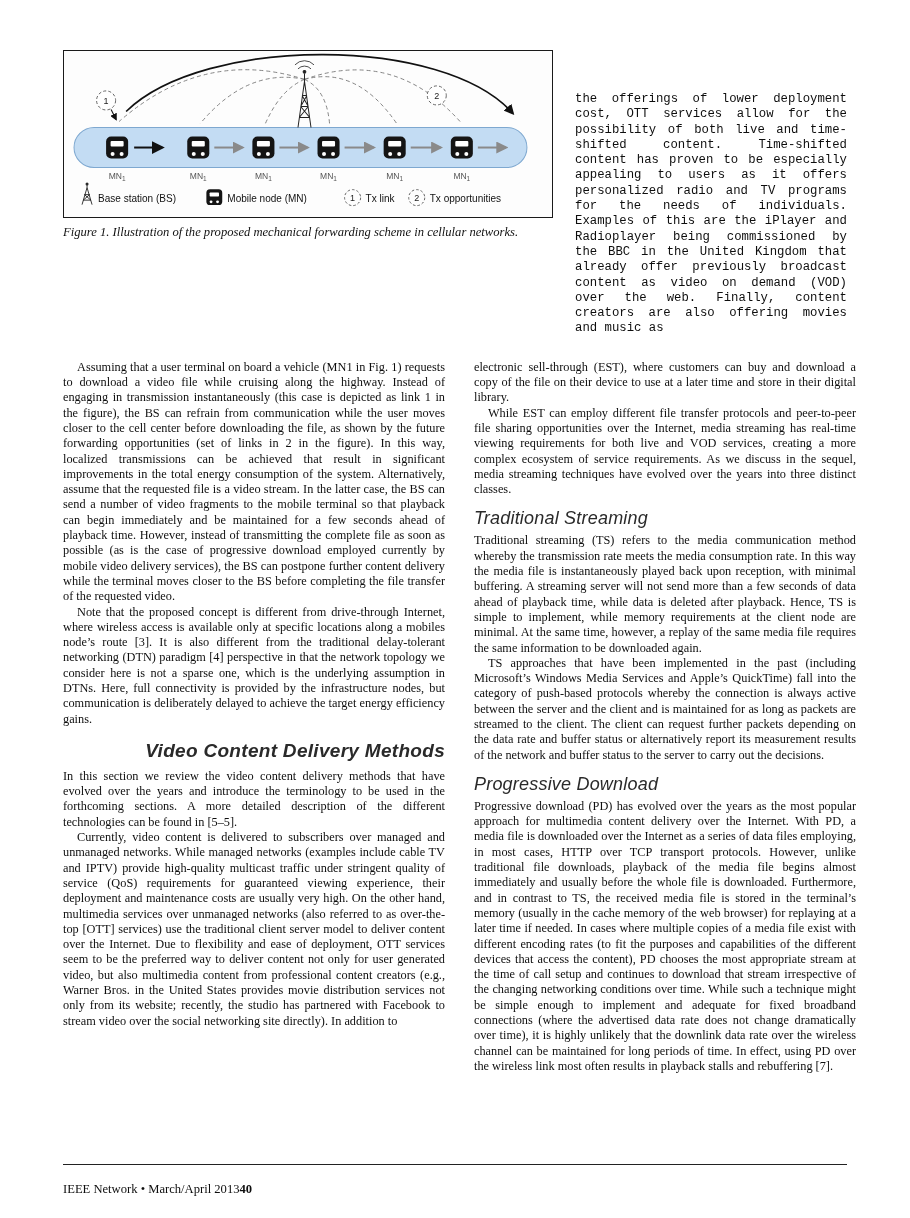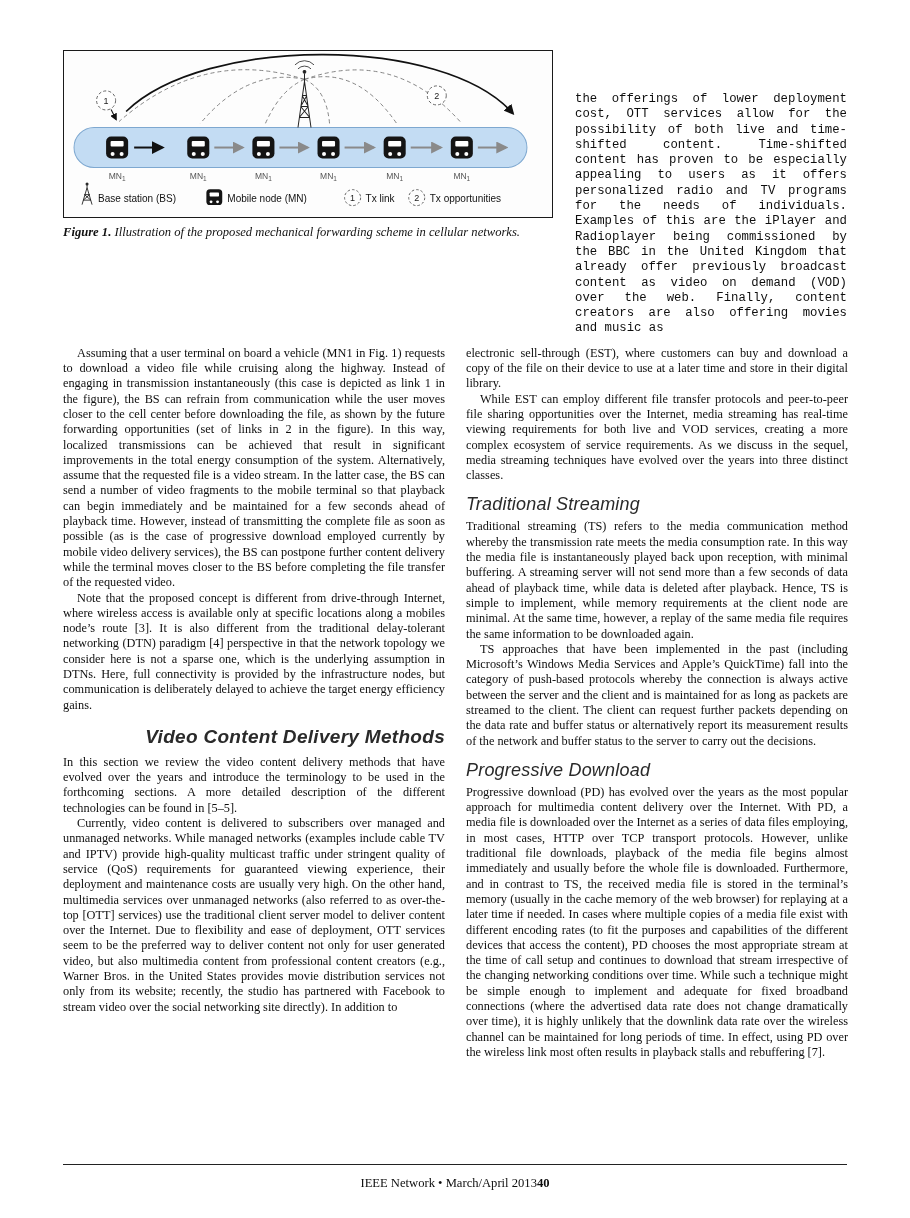--- a/index.html
+++ b/index.html
@@ -21,52 +21,52 @@
     border: 1.4px solid #1a1a1a;
     background: #fdfdfd;
   }
   .figure-caption {
     margin-top: 7px;
     font-size: 12.6px; line-height: 15px;
     font-style: italic;
     padding-left: 40px; text-indent: -40px;
     color: #111;
   }
-  .cap-label { font-weight: bold; text-align: center; }
+  .cap-label { font-weight: normal; text-align: center; }
   .narrow-col { width: 272px; flex: 0 0 272px; padding-top: 42px; font-family: Liberation Mono, monospace; }
   .body-text {
     font-size: 12.3px;
     line-height: 15.3px;
     text-align: justify;
     color: #0e0e0e;
   }
   .indent { text-indent: 14px; }
-  .cols { display: flex; gap: 21px; margin-top: 9px; }
+  .cols { display: flex; gap: 29px; margin-top: 23px; }
   .col { width: 382px; flex: 0 0 382px; }
   .section-heading {
     font-family: "Liberation Sans", sans-serif;
     font-style: italic; font-weight: 700;
     font-size: 19px; color: #2a2a2a;
     letter-spacing: 0.3px;
     margin: 13px 0 7px 0;
     text-align: right;
   }
   .sub-heading {
     font-family: "Liberation Sans", sans-serif;
     font-style: italic; font-weight: 400;
     font-size: 18px; color: #2a2a2a;
     letter-spacing: 0.2px;
     margin: 11px 0 4px 0;
   }
   .footer {
     position: absolute;
     left: 63px; right: 63px; top: 1164px;
     border-top: 1.2px solid #222;
-    padding-top: 11px;
-    display: flex; justify-content: center; align-items: baseline;
+    padding-top: 17px;
+    display: flex; justify-content: flex-start; align-items: baseline;
     font-size: 12.6px;
   }
   .footer .page-num { font-weight: bold; }
   svg text { font-family: "Liberation Sans", sans-serif; }
   .fig-label { font-size: 8.5px; fill: #555; }
   .legend-label { font-size: 10px; fill: #111; }
   .marker-num { font-size: 9px; fill: #222; }
 </style>
 </head>
 <body>

